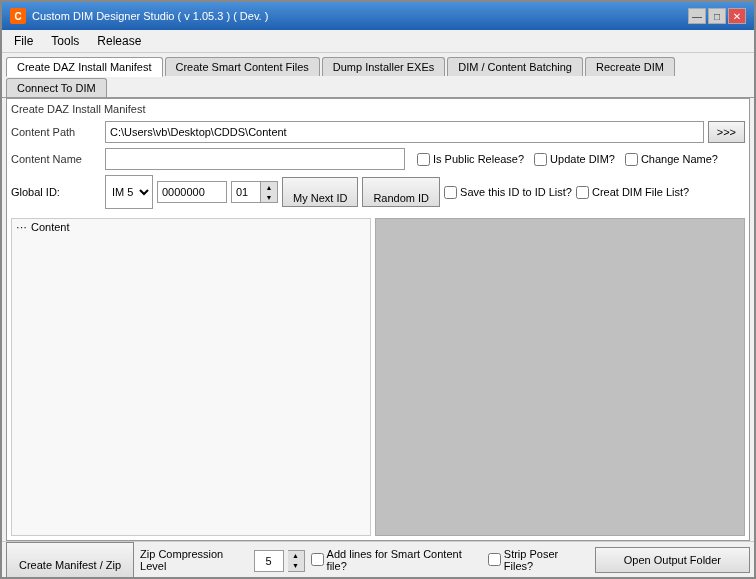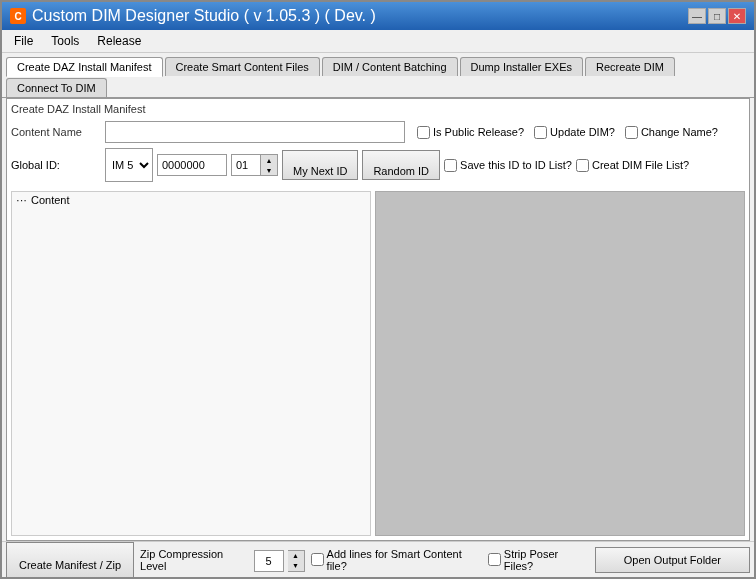--- a/index.html
+++ b/index.html
@@ -39,21 +39,21 @@
       background: #ff6600;
       border-radius: 2px;
       display: flex;
       align-items: center;
       justify-content: center;
       font-size: 10px;
       color: white;
       font-weight: bold;
     }
     .title-text {
-      font-size: 16px;
+      font-size: 11px;
       color: white;
     }
     .title-buttons {
       display: flex;
       gap: 2px;
     }
     .title-btn {
       width: 18px;
       height: 16px;
       border: 1px solid #aaa;
@@ -291,29 +291,34 @@
 
   <div class="menubar">
     <span class="menu-item">File</span>
     <span class="menu-item">Tools</span>
     <span class="menu-item">Release</span>
   </div>
 
   <div class="tabs-row">
     <div class="tab active">Create DAZ Install Manifest</div>
     <div class="tab">Create Smart Content Files</div>
+    <div class="tab">Dump Installer EXEs</div>
     <div class="tab">DIM / Content Batching</div>
-    <div class="tab">Dump Installer EXEs</div>
     <div class="tab">Recreate DIM</div>
     <div class="tab">Connect To DIM</div>
   </div>
 
   <div class="content-area">
     <div class="section-title">Create DAZ Install Manifest</div>
 
+    <div class="form-row">
+      <span class="form-label">Content Path</span>
+      <input class="form-input" type="text" value="C:\Users\vb\Desktop\CDDS\Content" style="">
+      <button class="btn-browse">&gt;&gt;&gt;</button>
+    </div>
 
     <div class="form-row">
       <span class="form-label">Content Name</span>
       <input class="form-input" type="text" style="max-width: 300px;">
       <div style="display:flex;align-items:center;gap:10px;margin-left:8px;">
         <div class="checkbox-group">
           <input type="checkbox" style="">
           <span>Is Public Release?</span>
         </div>
         <div class="checkbox-group">

